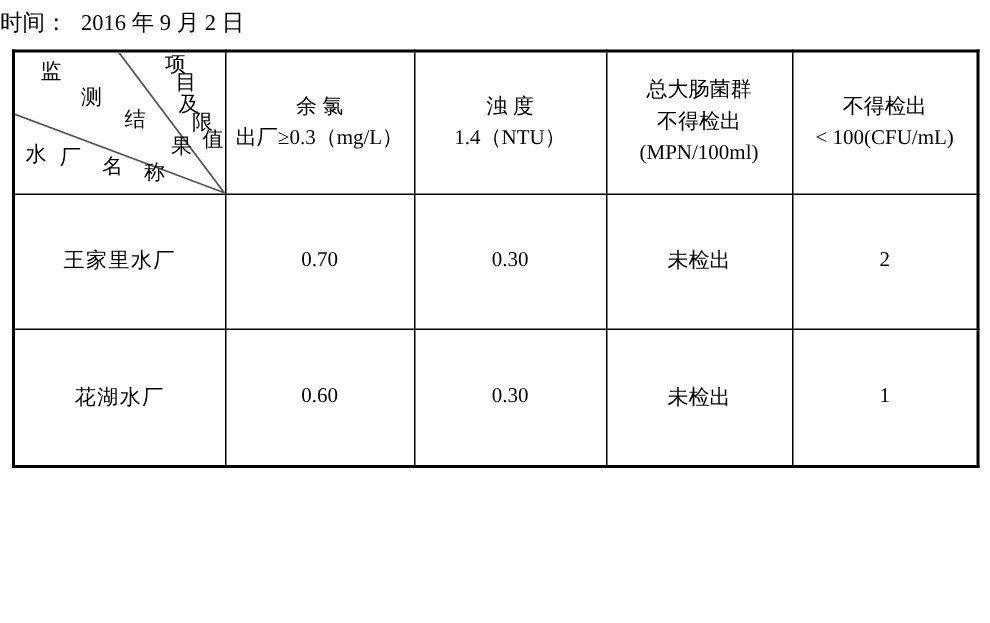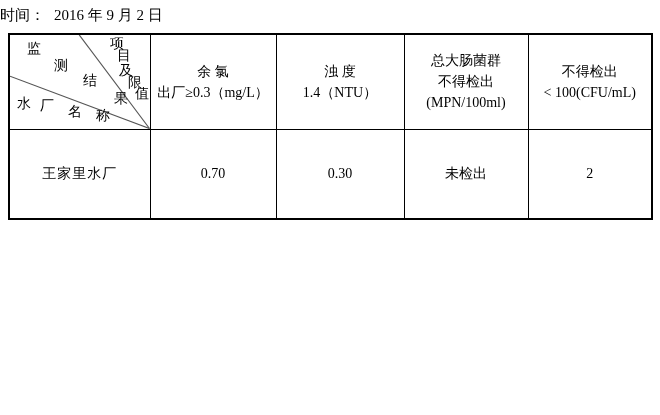--- a/index.html
+++ b/index.html
@@ -111,15 +111,22 @@
 
     <tr class="data-row">
       <td class="plant">王家里水厂</td>
       <td class="val">0.70</td>
       <td class="val">0.30</td>
       <td class="val">未检出</td>
       <td class="val">2</td>
     </tr>
 
 
+    <tr class="data-row-last">
+      <td class="plant">花湖水厂</td>
+      <td class="val">0.60</td>
+      <td class="val">0.30</td>
+      <td class="val">未检出</td>
+      <td class="val">1</td>
+    </tr>
   </tbody>
     </table>
 </div>
 
 </body></html>

